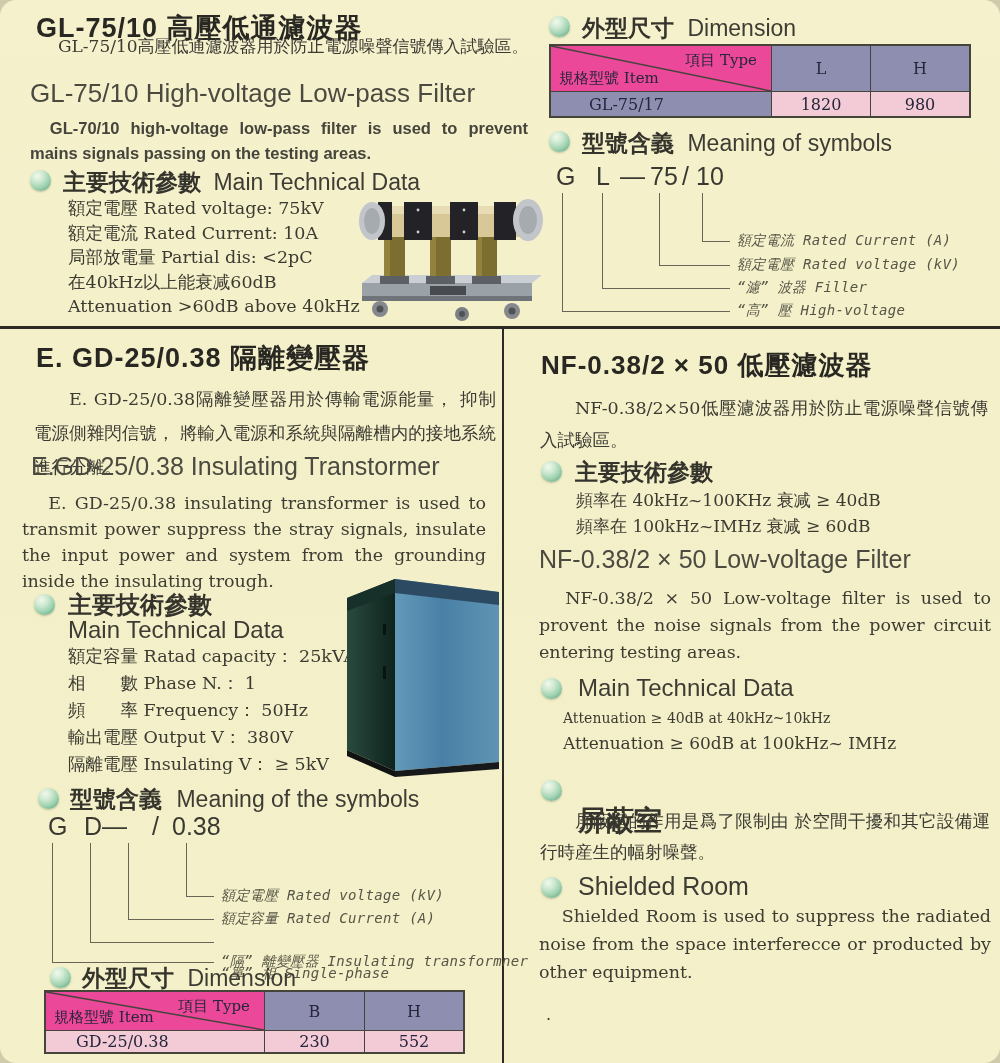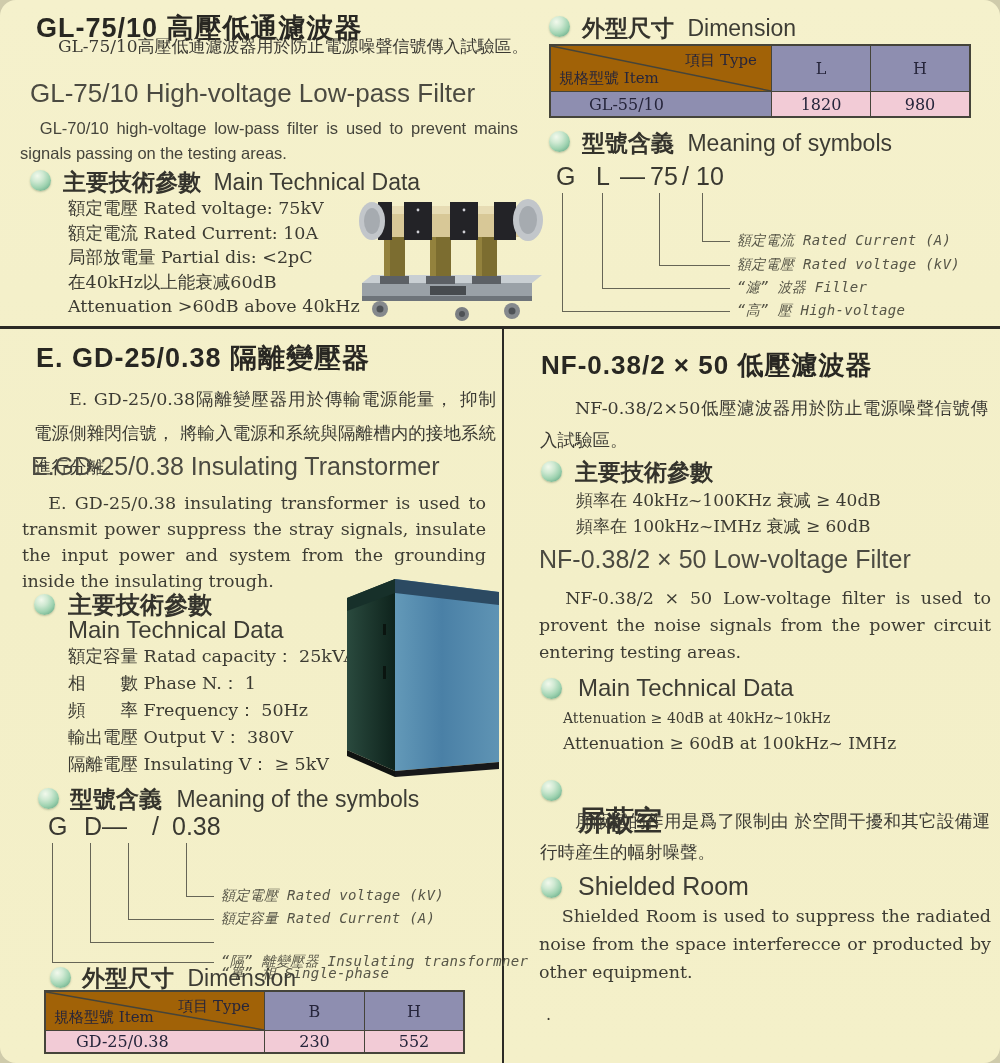--- a/index.html
+++ b/index.html
@@ -20,42 +20,42 @@
     box-shadow:0 1px 2px rgba(70,100,70,.35);
   }
   .h-zh { font-weight:bold; font-size:23px; color:#34332c; white-space:nowrap; }
   .h-en { font-size:23px; color:#3d3c34; white-space:nowrap; }
   .spec { font-family:"DejaVu Serif","Liberation Serif",serif; font-size:17.5px; color:#3c3b32; white-space:nowrap; }
   .dim-table { display:grid; gap:1px; background:#45443a; border:2px solid #45443a; position:absolute; }
   .cell { display:flex; align-items:center; justify-content:center;
           font-family:"DejaVu Serif","Liberation Serif",serif; font-size:16px; color:#26253b; }
   .hdr { background:#8e8eb0; }
   .pink { background:#f2cbd6; }
-  .corner { position:relative; background:#a16207; }
+  .corner { position:relative; background:#ec4899; }
   .corner svg { position:absolute; inset:0; width:100%; height:100%; }
   .corner-top { position:absolute; top:5px; right:14px; font-size:15px; }
   .corner-bot { position:absolute; bottom:3px; left:8px; font-size:15px; }
   .sym-code { position:absolute; font-size:25px; color:#3a3931; font-weight:normal; white-space:nowrap; }
   .conn { position:absolute; border-left:1.5px solid #666556; border-bottom:1.5px solid #666556; }
   .sym-label { position:absolute; font-family:"DejaVu Sans Mono","Liberation Mono",monospace;
                font-style:italic; font-size:14px; color:#565547; white-space:nowrap; letter-spacing:.3px; }
   .para-en { font-family:"DejaVu Serif","Liberation Serif",serif; font-size:17.5px; color:#3d3c33;
              text-align:justify; line-height:26px; }
   .divider-h { position:absolute; left:0; width:1000px; height:3px; background:#2b2a25; }
   .divider-v { position:absolute; width:2px; background:#2b2a25; }
 </style>
 </head>
 <body>
 
 <div class="page">
 
   <div class="abs title-zh" style="left:36px; top:10px;">GL-75/10 高壓低通濾波器</div>
   <div class="abs zh-body" style="left:58px; top:35px; font-size:17px; white-space:nowrap;">GL-75/10高壓低通濾波器用於防止電源噪聲信號傳入試驗區。</div>
   <div class="abs title-en" style="left:30px; top:78px;">GL-75/10 High-voltage Low-pass Filter</div>
-  <div class="abs" style="left:20px; top:116px; width:498px; font-size:16.5px; line-height:25px; color:#46453c; text-align:justify; text-indent:1.2em;">GL-70/10 high-voltage low-pass filter is used to prevent mains signals passing on the testing areas.</div>
+  <div class="abs" style="left:30px; top:116px; width:498px; font-size:16.5px; line-height:25px; color:#46453c; text-align:justify; text-indent:1.2em;font-weight:bold;">GL-70/10 high-voltage low-pass filter is used to prevent mains signals passing on the testing areas.</div>
 
   <div class="abs bullet" style="left:30px; top:170px;"></div>
   <div class="abs" style="left:63px; top:167px;">
     <span class="h-zh">主要技術參數</span>
     <span class="h-en" style="margin-left:8px;">Main Technical Data</span>
   </div>
 
   <div class="abs" style="left:68px; top:196px; line-height:24.5px;">
     <div class="spec">額定電壓 Rated voltage: 75kV</div>
     <div class="spec">額定電流 Rated Current: 10A</div>
@@ -120,21 +120,21 @@
   <div class="dim-table" style="left:549px; top:44px; grid-template-columns:220px 98px 98px; grid-template-rows:45px 24px;">
     <div class="cell corner">
       <svg viewBox="0 0 100 100" preserveAspectRatio="none">
           <line x1="0" y1="0" x2="100" y2="100" stroke="#45443a" stroke-width="1.5" vector-effect="non-scaling-stroke"></line>
         </svg>
       <span class="corner-top">項目 Type</span>
       <span class="corner-bot">規格型號 Item</span>
     </div>
     <div class="cell hdr">L</div>
     <div class="cell hdr">H</div>
-    <div class="cell hdr" style="justify-content:flex-start; padding-left:38px;">GL-55/10</div>
+    <div class="cell hdr" style="justify-content:flex-start; padding-left:38px;">GL-75/17</div>
     <div class="cell pink">1820</div>
     <div class="cell pink">980</div>
   </div>
 
   <div class="abs bullet" style="left:549px; top:131px;"></div>
   <div class="abs" style="left:582px; top:128px;">
     <span class="h-zh">型號含義</span>
     <span class="h-en" style="margin-left:9px;">Meaning of symbols</span>
   </div>
 

